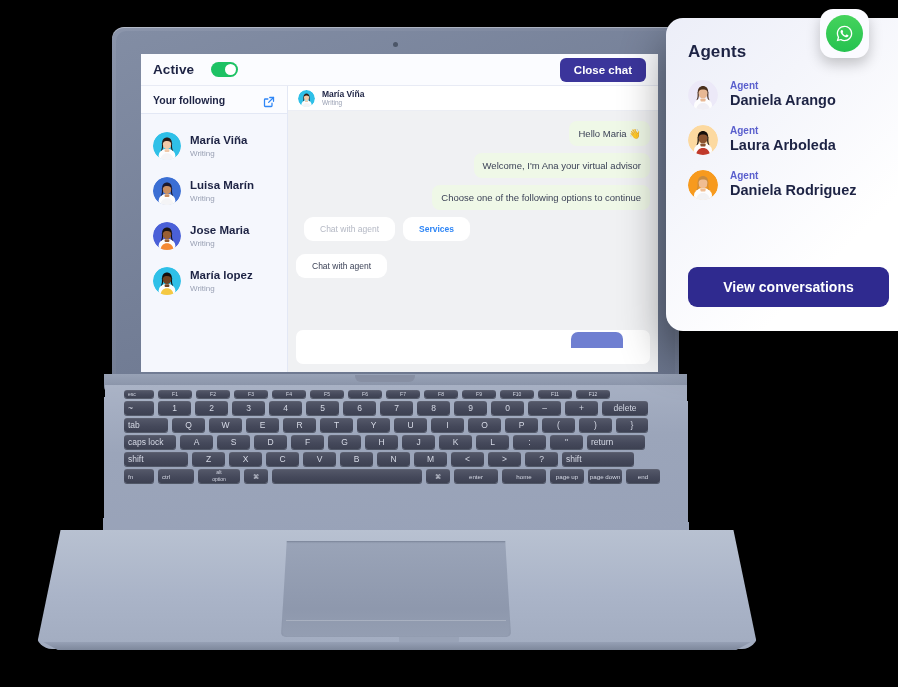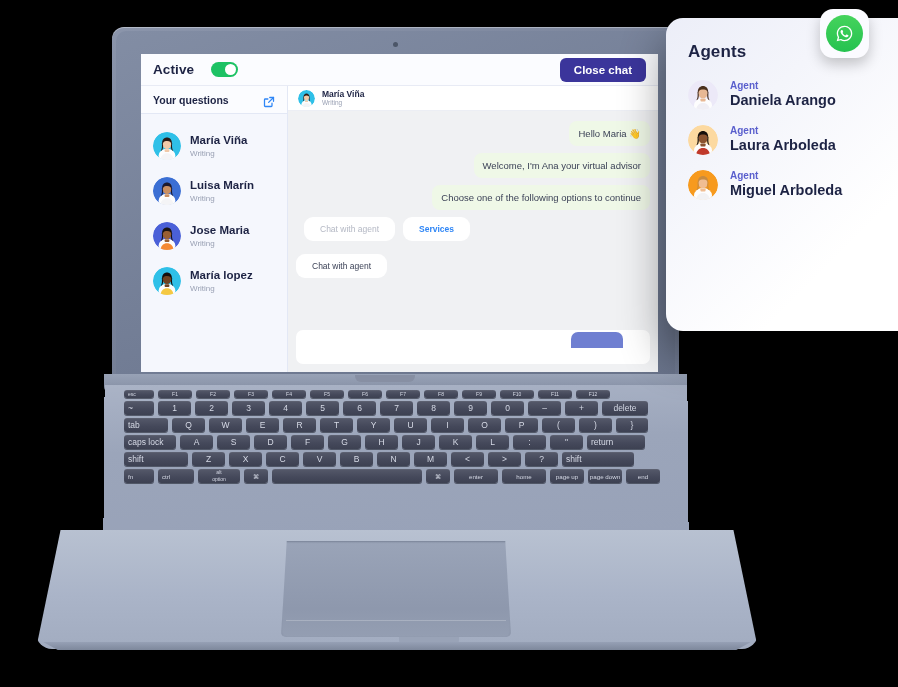--- a/index.html
+++ b/index.html
@@ -230,21 +230,21 @@
       <div class="topbar">
         <span class="active-label">Active</span>
         <div class="toggle"></div>
         <button class="close-chat">Close chat</button>
       </div>
 
       <div class="body-row">
 
         <div class="sidebar">
           <div class="sidebar-head">
-            <span class="t">Your questions</span>
+            <span class="t">Your following</span>
             <span class="share-icon">
               <svg viewBox="0 0 16 16" width="12" height="12" fill="none" stroke="#2f86f6" stroke-width="1.7" stroke-linecap="round" stroke-linejoin="round">
                 <path d="M9 2h5v5"></path>
                   <path d="M14 2L7.5 8.5"></path>
                 <path d="M12 9.5V13a1 1 0 0 1-1 1H3a1 1 0 0 1-1-1V5a1 1 0 0 1 1-1h3.5"></path>
               </svg>
             </span>
           </div>
           <div class="cust-list" id="customer-list">
               <div class="cust">
@@ -493,24 +493,25 @@
               <circle cx="20" cy="20" r="20" fill="#f79a1e"></circle>
               <ellipse cx="20" cy="34" rx="12" ry="10" fill="#fdfdfd"></ellipse>
               <path d="M11 40c0-6 4-9.5 9-9.5s9 3.5 9 9.5z" fill="#f2f2f4"></path>
               <ellipse cx="20" cy="17" rx="6.4" ry="7.4" fill="#f0bd92"></ellipse>
               <path d="M13 16c0-5 3-8 7-8s7 3 7 8c0 1.6-.6 2.4-1 2.4.3-3.8-1.4-5.6-6-5.6s-5.7 1.8-6 5.6c-.5 0-1-.8-1-2.4z" fill="#c98b3e"></path>
               <path d="M12.6 15.5c.6 6.5 0 9.5-1.6 11.5 3-.5 3.6-4 3.4-8zM27.4 15.5c-.6 6.5 0 9.5 1.6 11.5-3-.5-3.6-4-3.4-8z" fill="#c98b3e"></path>
               <rect x="16.6" y="24.5" width="6.8" height="4" rx="1.2" fill="#f0bd92"></rect>
             </svg></div>
           <div>
             <div class="role">Agent</div>
-            <div class="nm">Miguel Arboleda</div>
+            <div class="nm">Daniela Rodriguez</div>
           </div>
         </div>
       </div>
+    <button class="view-btn">View conversations</button>
   </div>
 
   <div class="wa-tile">
     <div class="wa-circle">
       <svg viewBox="0 0 32 32" width="23" height="23" fill="#fff">
         <path d="M16.02 5.2c-5.96 0-10.8 4.83-10.8 10.79 0 1.9.5 3.76 1.45 5.4L5.1 26.9l5.68-1.49a10.77 10.77 0 0 0 5.24 1.34h.01c5.95 0 10.79-4.84 10.79-10.79 0-2.88-1.12-5.59-3.16-7.63a10.72 10.72 0 0 0-7.63-3.14zm0 19.76h-.01a8.96 8.96 0 0 1-4.56-1.25l-.33-.19-3.38.89.9-3.3-.21-.34a8.94 8.94 0 0 1-1.37-4.78c0-4.95 4.03-8.97 8.97-8.97 2.4 0 4.65.93 6.34 2.63a8.9 8.9 0 0 1 2.62 6.35c0 4.95-4.03 8.96-8.97 8.96zm4.92-6.71c-.27-.14-1.6-.79-1.84-.88-.25-.09-.43-.13-.61.14-.18.27-.7.88-.86 1.06-.16.18-.32.2-.59.07-.27-.14-1.14-.42-2.17-1.34-.8-.72-1.35-1.6-1.5-1.87-.16-.27-.02-.42.12-.55.12-.12.27-.32.4-.48.14-.16.18-.27.27-.45.09-.18.05-.34-.02-.48-.07-.14-.61-1.47-.84-2.01-.22-.53-.45-.46-.61-.47l-.52-.01c-.18 0-.48.07-.73.34-.25.27-.95.93-.95 2.27s.98 2.63 1.11 2.81c.14.18 1.92 2.93 4.65 4.11.65.28 1.16.45 1.55.57.65.21 1.25.18 1.72.11.52-.08 1.6-.66 1.83-1.29.23-.63.23-1.17.16-1.29-.07-.11-.25-.18-.52-.32z"></path>
       </svg>
     </div>
   </div>
 

